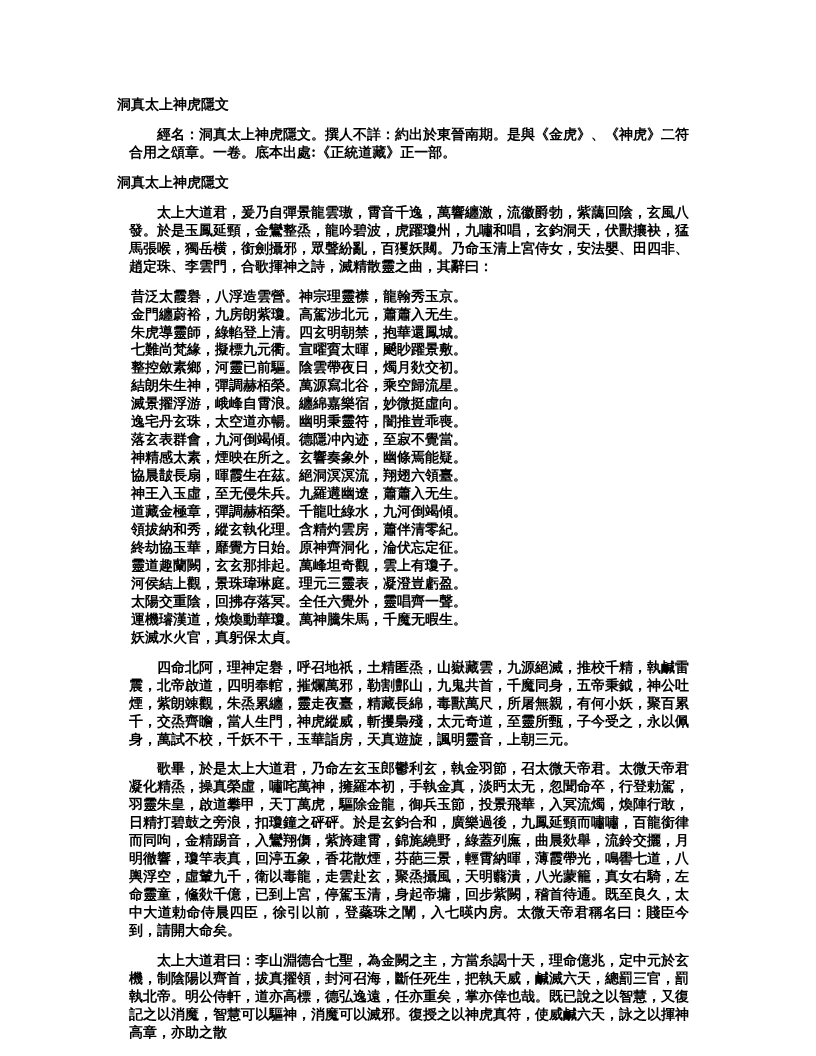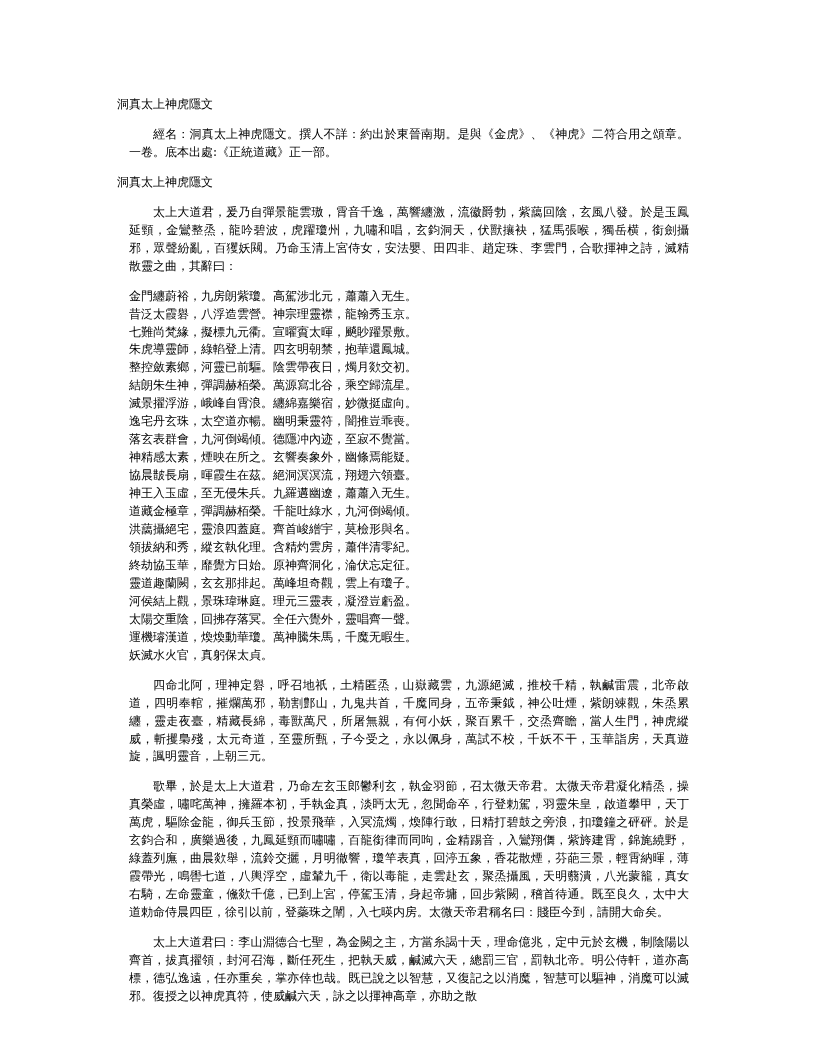--- a/index.html
+++ b/index.html
@@ -16,25 +16,26 @@
   }
   .page {
     position: relative;
     width: 816px;
     height: 1056px;
     box-sizing: border-box;
     padding: 96px 116px 96px 117px;
   }
   .doc-body {
     width: 584px;
-    font-size: 12px;
+    font-size: 14px;
     line-height: 17.95px;
     text-align: justify;
     text-justify: inter-ideograph;
     letter-spacing: 0;
+    font-weight: bold;
   }
   
   .line-plain {
     margin: 0;
     text-indent: 0;
   }
   
   .para {
     margin: 12px;
     text-indent: 2em;
@@ -57,34 +58,33 @@
 
     <div class="line-plain">洞真太上神虎隱文</div>
 
     <div class="para">經名：洞真太上神虎隱文。撰人不詳：約出於東晉南期。是與《金虎》、《神虎》二符合用之頌章。一卷。底本出處:《正統道藏》正一部。</div>
 
     <div class="line-plain">洞真太上神虎隱文</div>
 
     <div class="para">太上大道君，爰乃自彈景龍雲璈，霄音千逸，萬響纏激，流徽爵勃，紫藹回陰，玄風八發。於是玉鳳延頸，金鸞整烝，龍吟碧波，虎躍瓊州，九嘯和唱，玄鈞洞天，伏獸攘袂，猛馬張喉，獨岳横，銜劍攝邪，眾聲紛亂，百玃妖闚。乃命玉清上宮侍女，安法嬰、田四非、趙定珠、李雲門，合歌揮神之詩，滅精散靈之曲，其辭曰：</div>
 
     <div class="verse">
+      <div class="verse-line">昔泛太霞礜，八浮造雲營。神宗理靈襟，龍翰秀玉京。</div>
       <div class="verse-line">金門纏蔚裕，九房朗紫瓊。高駕涉北元，蕭蕭入无生。</div>
-      <div class="verse-line">昔泛太霞礜，八浮造雲營。神宗理靈襟，龍翰秀玉京。</div>
+      <div class="verse-line">朱虎導靈師，綠輡登上清。四玄明朝禁，抱華還鳳城。</div>
       <div class="verse-line">七難尚梵緣，擬標九元衢。宣曜賨太暉，飇眇躍景敷。</div>
-      <div class="verse-line">朱虎導靈師，綠輡登上清。四玄明朝禁，抱華還鳳城。</div>
       <div class="verse-line">整控斂素鄉，河靈已前驅。陰雲帶夜日，燭月欻交初。</div>
       <div class="verse-line">結朗朱生神，彈調赫栢榮。萬源寫北谷，乘空歸流星。</div>
       <div class="verse-line">滅景擢浮游，峨峰自霄浪。纏綿嘉樂宿，妙微挺虛向。</div>
       <div class="verse-line">逸宅丹玄珠，太空道亦暢。幽明秉靈符，闇推豈乖喪。</div>
       <div class="verse-line">落玄表群會，九河倒竭傾。德隱冲內迹，至寂不覺當。</div>
       <div class="verse-line">神精感太素，煙映在所之。玄響奏象外，幽條焉能疑。</div>
       <div class="verse-line">協晨皵長扇，暉霞生在茲。絕洞溟溟流，翔翅六領臺。</div>
       <div class="verse-line">神王入玉虛，至无侵朱兵。九羅遘幽遼，蕭蕭入无生。</div>
       <div class="verse-line">道藏金極章，彈調赫栢榮。千龍吐綠水，九河倒竭傾。</div>
-      <div class="verse-line">洪藹攝絕宅，靈浪四蓋庭。齊首峻繒宇，莫檢形與名。</div>
       <div class="verse-line">領拔納和秀，縱玄執化理。含精灼雲房，蕭伴清零紀。</div>
       <div class="verse-line">終劫協玉華，靡覺方日始。原神齊洞化，淪伏忘定征。</div>
       <div class="verse-line">靈道趣蘭闕，玄玄那排起。萬峰坦奇觀，雲上有瓊子。</div>
       <div class="verse-line">河侯結上觀，景珠瑋琳庭。理元三靈表，凝澄豈虧盈。</div>
       <div class="verse-line">太陽交重陰，回拂存落冥。全任六覺外，靈唱齊一聲。</div>
       <div class="verse-line">運機璿漢道，煥煥動華瓊。萬神騰朱馬，千魔无暇生。</div>
       <div class="verse-line">妖滅水火官，真躬保太貞。</div>
     </div>
 
     <div class="para">四命北阿，理神定礜，呼召地祇，土精匿烝，山嶽藏雲，九源絕滅，推校千精，執鹹雷震，北帝啟道，四明奉輨，摧爛萬邪，勒割鄷山，九鬼共首，千魔同身，五帝秉鉞，神公吐煙，紫朗竦觀，朱烝累纏，靈走夜臺，精藏長綿，毒獸萬尺，所屠無親，有何小妖，聚百累千，交烝齊瞻，當人生門，神虎縱威，斬攫梟殘，太元奇道，至靈所甄，子今受之，永以佩身，萬試不校，千妖不干，玉華詣房，天真遊旋，諷明靈音，上朝三元。</div>

